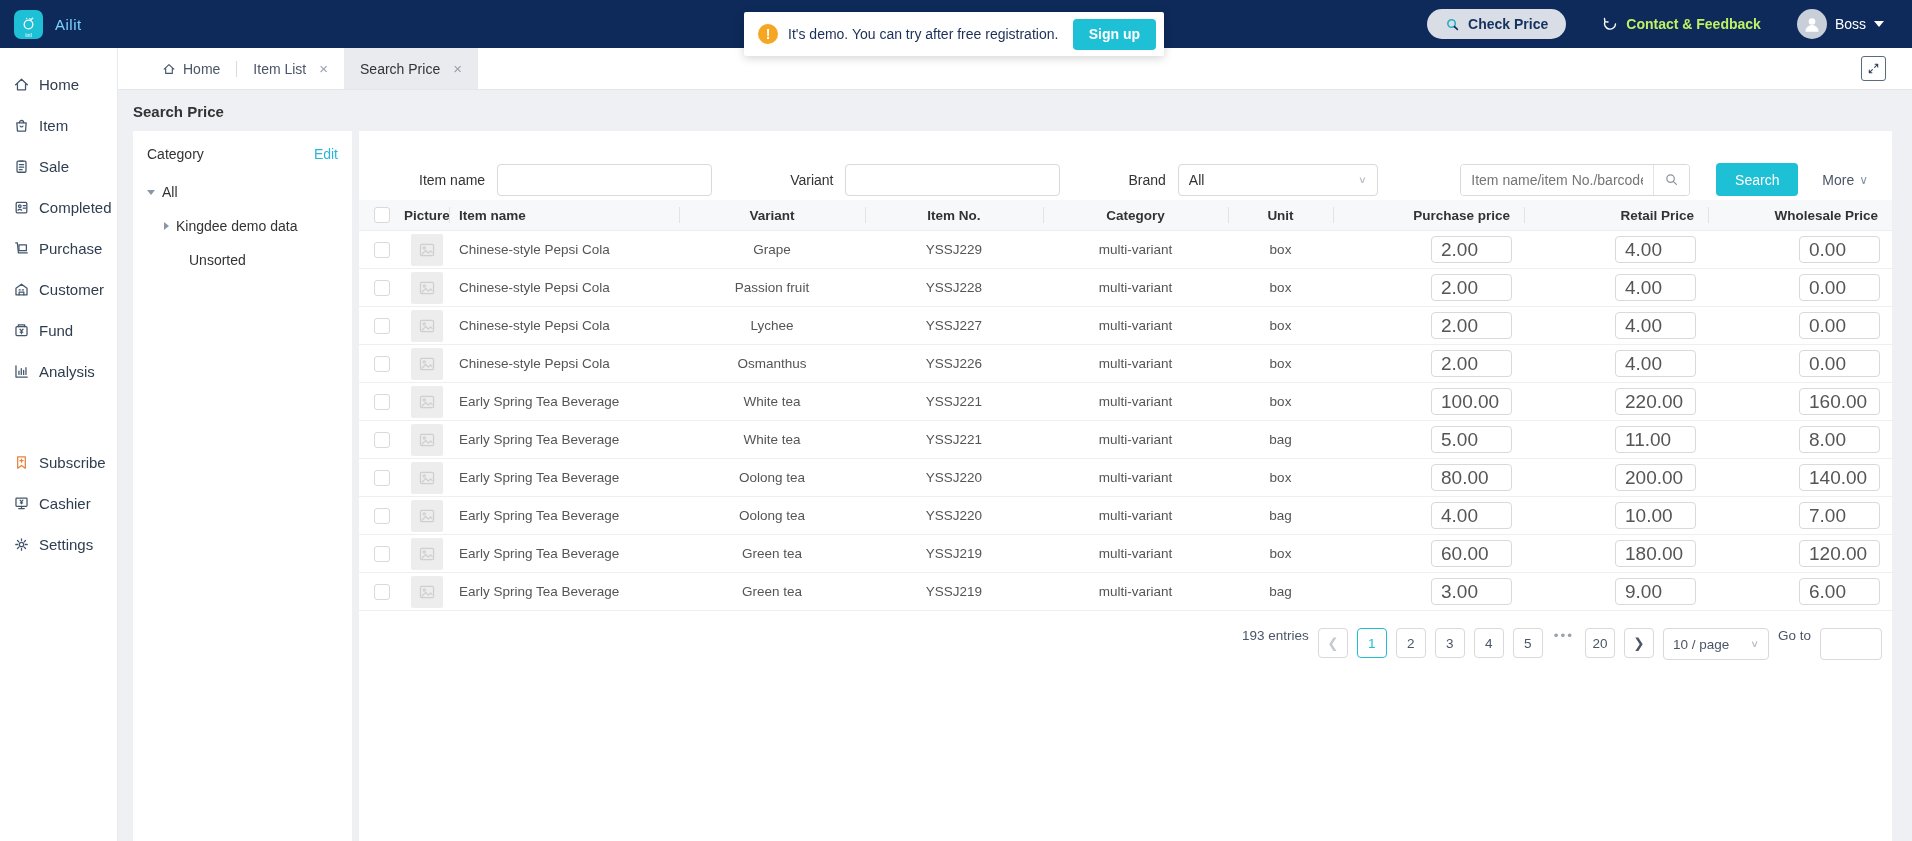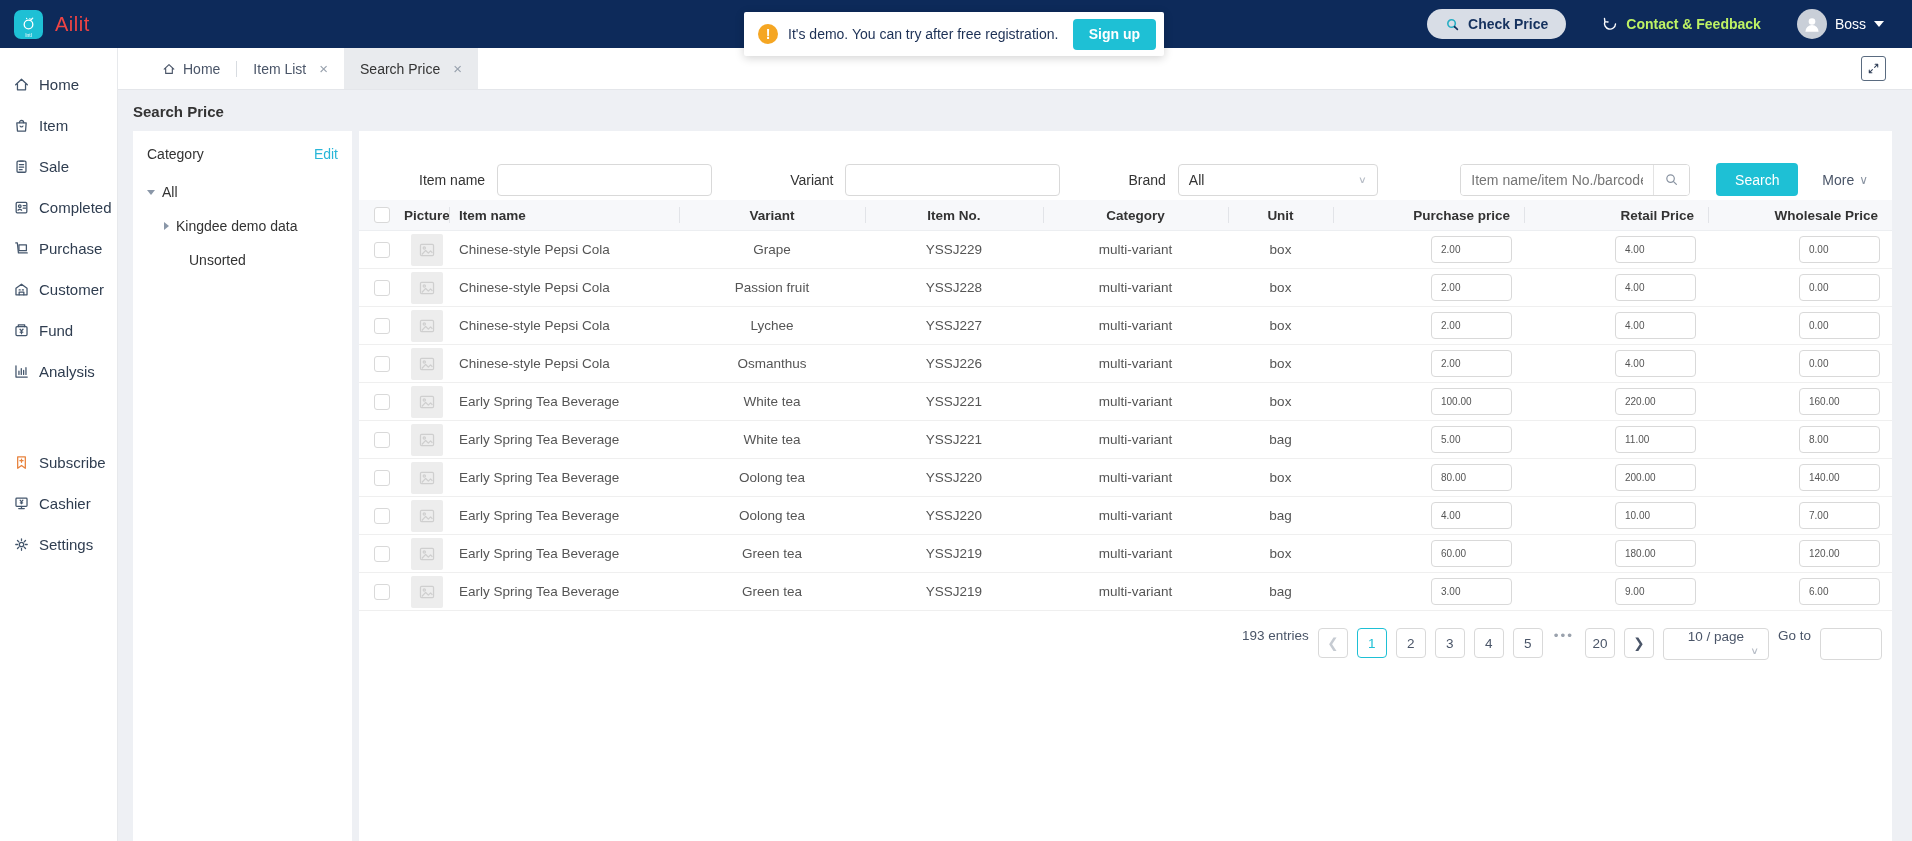--- a/index.html
+++ b/index.html
@@ -10,21 +10,21 @@
   html,body{width:1912px; height:841px; overflow:hidden;}
   body{font-family:"Liberation Sans","DejaVu Sans",sans-serif; background:var(--bg); color:var(--txt); font-size:14px;}
   .app{width:1912px; height:841px; position:relative; display:flex; flex-direction:column;}
 
   
   .topbar{height:48px; background:var(--header); display:flex; align-items:center; flex:0 0 48px; padding:0 28px 0 14px;}
   .brand{display:flex; align-items:center; gap:12px;}
   .logo{width:29px; height:29px; border-radius:7px; background:var(--accent); display:flex; align-items:center; justify-content:center; position:relative;}
   .logo svg{display:block;}
   .logo .intl{position:absolute; bottom:1px; left:50%; transform:translateX(-50%); font-size:5px; color:#fff; line-height:5px;}
-  .brand-name{color:#ef4444; font-size:20px; letter-spacing:.5px;}
+  .brand-name{color:#7dd3fc; font-size:15px; letter-spacing:.5px;}
   .topbar-right{margin-left:auto; display:flex; align-items:center; gap:36px;}
   .check-price{height:30px; border-radius:15px; background:#d8dde6; display:flex; align-items:center; gap:8px; padding:0 18px; color:#15315e; font-weight:bold; cursor:pointer;}
   .contact{display:flex; align-items:center; gap:8px; color:#bef264; font-weight:bold; cursor:pointer;}
   .userbox{display:flex; align-items:center; gap:8px; color:#fff; cursor:pointer;}
   .avatar{width:30px; height:30px; border-radius:50%; background:#c9cfd8; display:flex; align-items:center; justify-content:center; overflow:hidden;}
   .caret-dn{width:0; height:0; border-left:5px solid transparent; border-right:5px solid transparent; border-top:6px solid #fff;}
 
   
   .banner{position:absolute; left:744px; top:12px; width:420px; height:44px; background:#fff; border-radius:2px; box-shadow:0 2px 10px rgba(0,0,0,.18); display:flex; align-items:center; gap:10px; padding:0 8px 0 14px; z-index:20;}
   .warn-ic{width:20px; height:20px; border-radius:50%; background:var(--warning); color:#fff; font-weight:bold; font-size:14px; display:flex; align-items:center; justify-content:center; flex:0 0 20px;}
@@ -96,30 +96,30 @@
   .thead{background:#f7f8fa; height:31px; font-size:13.5px; color:#333; font-weight:bold; border-bottom:1px solid #eceef1;}
   .thead > div{position:relative; height:100%; display:flex; align-items:center; justify-content:center;}
   .thead .sep::before{content:""; position:absolute; left:0; top:7px; bottom:7px; width:1px; background:#e2e4e8;}
   .cell-left{justify-content:flex-start !important; padding-left:10px;}
   .cell-right{justify-content:flex-end !important; padding-right:14px;}
   .tbody .trow{height:38px; border-bottom:1px solid var(--line); font-size:13.5px; color:#555;}
   .td{display:flex; align-items:center; justify-content:center;}
   .td.name{justify-content:flex-start; padding-left:10px; color:#555;}
   .pic{width:32px; height:32px; background:#ededed; border-radius:2px; display:flex; align-items:center; justify-content:center; color:#cfcfcf;}
   .price-cell{display:flex; justify-content:flex-end; padding-right:12px;}
-  .price-inp{width:81px; height:27px; border:1px solid var(--border); border-radius:4px; padding:0 9px; font-size:10px; color:#555; font-family:inherit;}
+  .price-inp{width:81px; height:27px; border:1px solid var(--border); border-radius:4px; padding:0 9px; font-size:19px; color:#555; font-family:inherit;}
   .chk-cell{display:flex; justify-content:center;}
 
   
   .pagination{display:flex; align-items:flex-start; justify-content:flex-end; gap:9px; margin:17px 10px 0 0; color:#4a5568; font-size:13.5px; padding-bottom:20px;}
   .pg{min-width:30px; height:30px; border:1px solid var(--border); border-radius:4px; background:#fff; display:flex; align-items:center; justify-content:center; color:#4a5568; cursor:pointer; font-size:13.5px; font-family:inherit; padding:0 4px;}
   .pg.active{border-color:var(--accent); color:var(--accent);}
   .pg.disabled{color:#c6cbd2;}
   .dots{color:#9aa2ad; letter-spacing:2px; margin:0 2px;}
-  .perpage{width:106px; height:32px; border:1px solid var(--border); border-radius:4px; background:#fff; display:flex; align-items:center; padding:0 9px; cursor:pointer; color:#4a5568;flex-direction:column;}
+  .perpage{width:106px; height:32px; border:1px solid var(--border); border-radius:4px; background:#fff; display:flex; align-items:center; padding:0 9px; cursor:pointer; color:#4a5568;}
   .perpage .chev{margin-left:auto; color:#b6bcc6; font-size:12px; transform:scaleY(.8);}
   .goto-inp{width:62px; height:32px; border:1px solid var(--border); border-radius:4px; background:#fff;}
 </style>
 </head>
 <body>
 
 <div class="app">
 
   <header class="topbar">
     <div class="brand">

